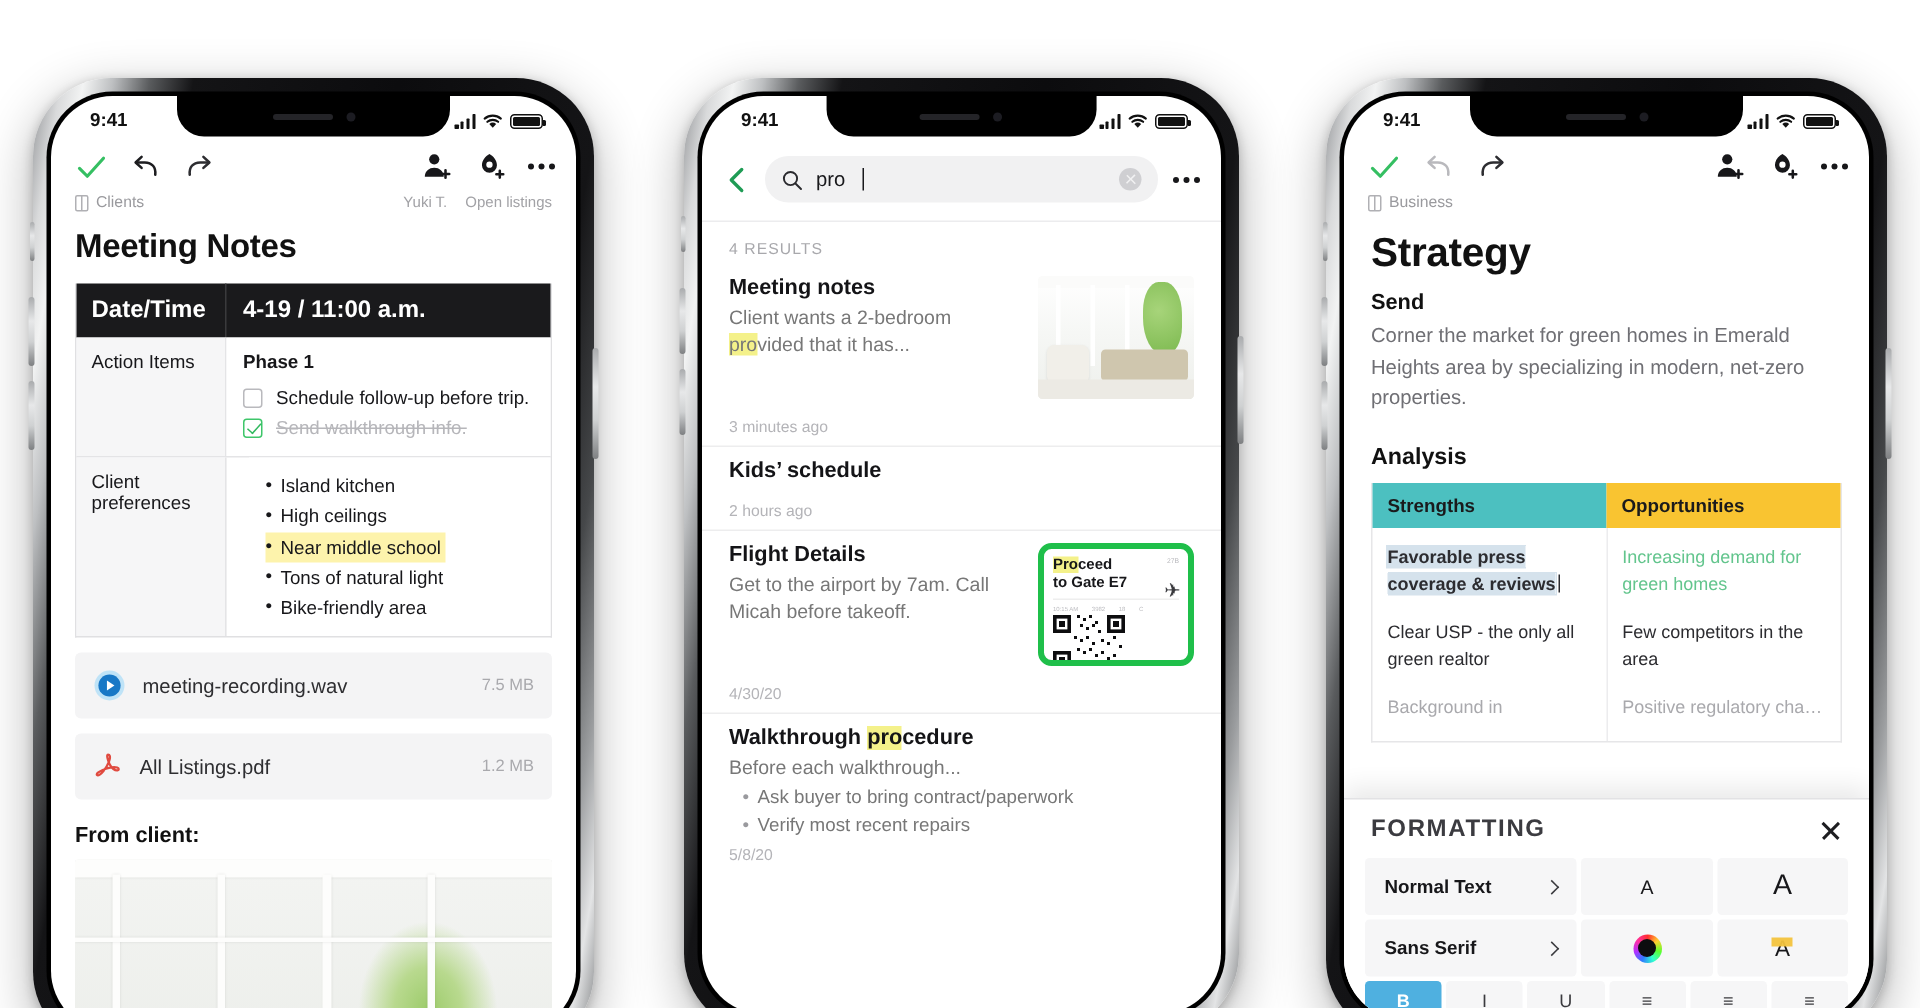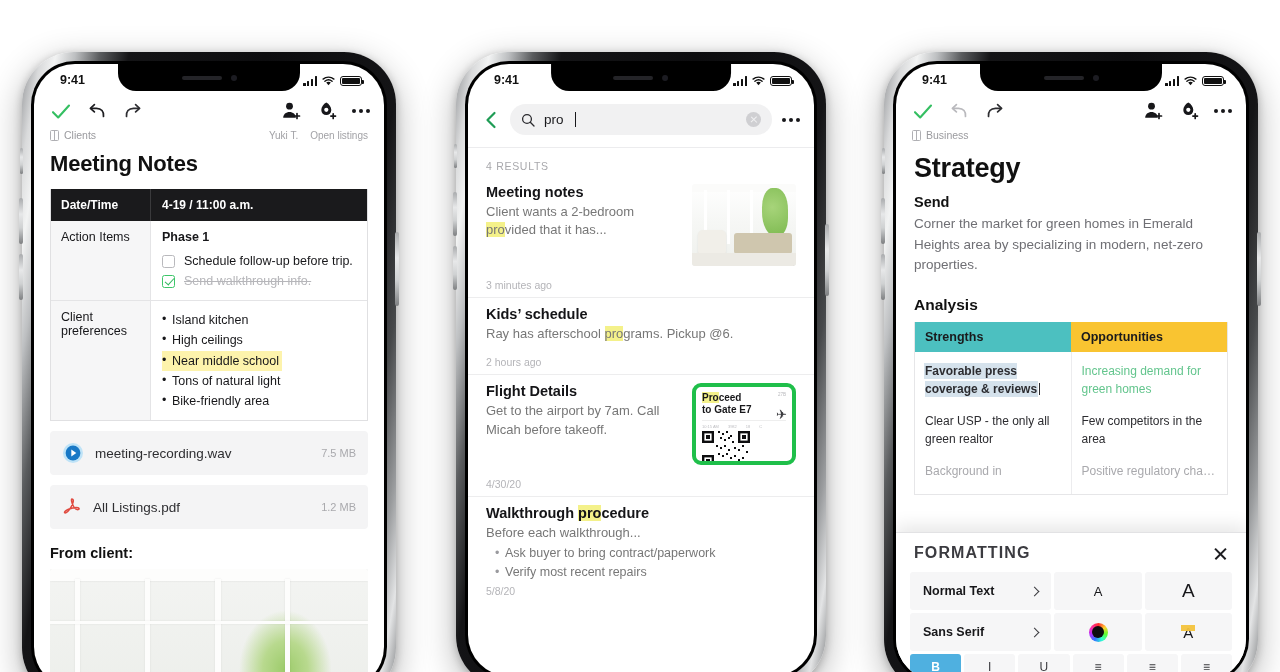--- a/index.html
+++ b/index.html
@@ -105,25 +105,25 @@
   .bc-ic::after{content:'';position:absolute;left:3.2px;top:-.2px;bottom:-.2px;width:1.1px;background:#b0b0b4;}
   .bc-right { display:flex; align-items:center; gap:12px; font-size:10px; color:#a2a2a6; }
 
   .note-title { font-size: 22px; font-weight: bold; color: #111; padding: 10px 16px 8px 16px; letter-spacing:-.2px;}
 
   
   #phone1 { left: 22px; top: 52px; width: 374px; height: 648px; }
 
   .mtable { margin: 4px 16px 0 16px; border:1px solid #e0e0e2; border-top:none;}
   .mrow { display: flex; border-bottom: 1px solid #e4e4e6; }
-  .mrow:last-child { border-bottom: none; }
+  .mrow:last-child { border-bottom: none; gap: 15px; }
   .mrow.head { background: #1a1a1c; border-bottom: none; }
   .mcell-l { width: 100px; padding: 9px 10px; font-size: 12.5px; color:#17171a; background:#f6f6f7; }
   .mcell-r { flex: 1; padding: 9px 11px; font-size: 12.5px; color:#17171a; background:#fff; }
-  .mrow.head .mcell-l, .mrow.head .mcell-r { background: transparent; color:#fff; font-weight: bold; font-size: 12px; }
+  .mrow.head .mcell-l, .mrow.head .mcell-r { background: transparent; color:#fff; font-weight: bold; font-size: 16px; }
   .mrow.head .mcell-l { border-right: 1px solid #3a3a3c; }
   .mrow .mcell-l { border-right: 1px solid #e4e4e6; }
   .phase { font-weight: bold; font-size: 12.5px; margin-bottom: 7px; }
   .todo { display:flex; align-items:center; gap:9px; padding: 3px 0; font-size:12.5px; }
   .cbox { width:13px; height:13px; border:1.4px solid #b9b9bd; border-radius:2.5px; flex:none; }
   .cbox.done { border-color:#3ec66a; position:relative; }
   .cbox.done::after{
     content:''; position:absolute; left:3.6px; top:.8px; width:4px; height:8px;
     border:solid #2fb85d; border-width:0 1.6px 1.6px 0; transform:rotate(42deg);
   }
@@ -493,21 +493,20 @@
                 <span style="position:absolute;right:2px;bottom:0;width:34px;height:11px;background:#3c3f45;border-radius:2px"></span>
                 <span style="position:absolute;left:0;right:0;bottom:0;height:13px;background:#eceae4"></span>
               </div>
             </div>
           </div>
           <div class="res-time">3 minutes ago</div>
         </div>
 
         <div class="res">
           <div class="res-title">Kids’ schedule</div>
-          <div class="res-body"><span>Ray has afterschool </span><span class="hl">pro</span><span>grams. Pickup @6.</span></div>
           <div class="res-time">2 hours ago</div>
         </div>
 
         <div class="res">
           <div class="res-flex">
             <div class="res-txt">
               <div class="res-title">Flight Details</div>
               <div class="res-body">Get to the airport by 7am. Call Micah before takeoff.</div>
             </div>
             <div class="thumb">

